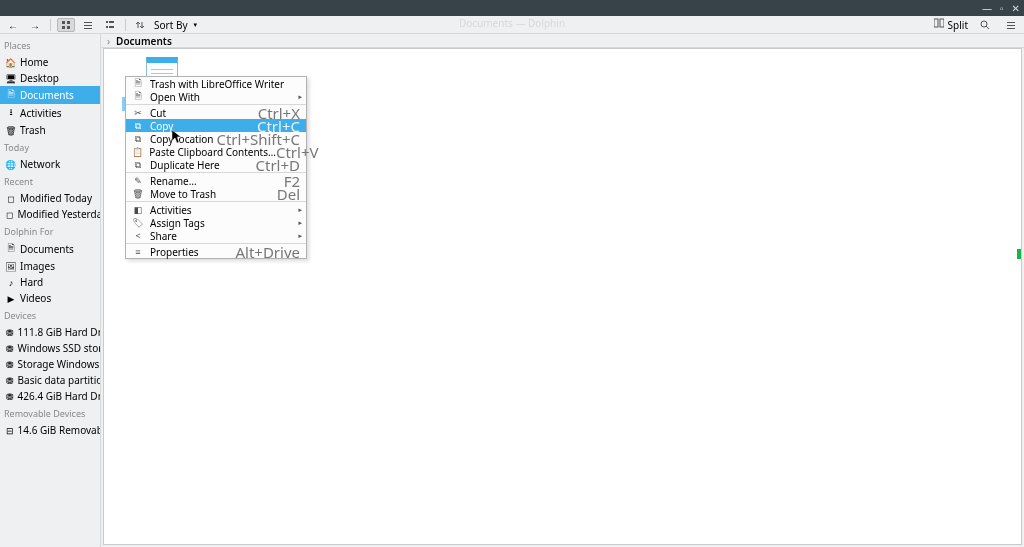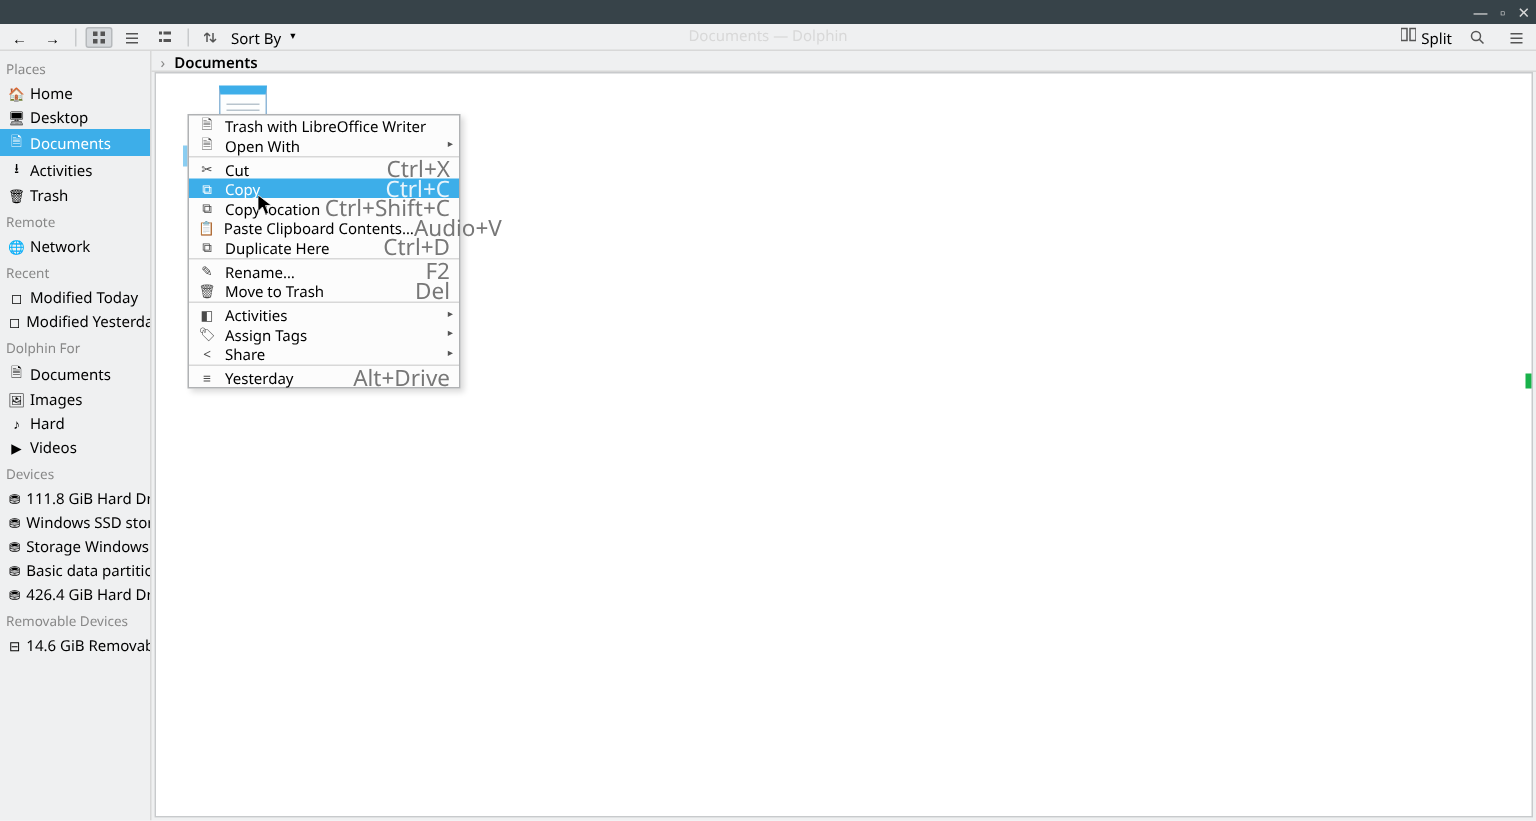--- a/index.html
+++ b/index.html
@@ -151,21 +151,21 @@
         </div>
         <div class="sb-item">
           <span class="sb-icon">⭳</span>
           <span>Activities</span>
         </div>
         <div class="sb-item">
           <span class="sb-icon">🗑</span>
           <span>Trash</span>
         </div>
       </div>
-    <div class="sb-header">Remote</div>
+    <div class="sb-header">Today</div>
     <div id="sb-remote">
         <div class="sb-item">
           <span class="sb-icon">🌐</span>
           <span>Network</span>
         </div>
       </div>
     <div class="sb-header">Recent</div>
     <div id="sb-recent">
         <div class="sb-item">
           <span class="sb-icon">◻</span>
@@ -264,21 +264,21 @@
       <span class="ctx-shortcut">Ctrl+C</span>
     </div>
     <div class="ctx-item">
       <span class="ctx-icon">⧉</span>
       <span class="ctx-label">Copy location</span>
       <span class="ctx-shortcut">Ctrl+Shift+C</span>
     </div>
     <div class="ctx-item">
       <span class="ctx-icon">📋</span>
       <span class="ctx-label">Paste Clipboard Contents…</span>
-      <span class="ctx-shortcut">Audio+V</span>
+      <span class="ctx-shortcut">Ctrl+V</span>
     </div>
     <div class="ctx-item">
       <span class="ctx-icon">⧉</span>
       <span class="ctx-label">Duplicate Here</span>
       <span class="ctx-shortcut">Ctrl+D</span>
     </div>
     <div class="ctx-sep"></div>
     <div class="ctx-item">
       <span class="ctx-icon">✎</span>
       <span class="ctx-label">Rename…</span>
@@ -301,21 +301,21 @@
       <span class="ctx-arrow">▸</span>
     </div>
     <div class="ctx-item">
       <span class="ctx-icon">&lt;</span>
       <span class="ctx-label">Share</span>
       <span class="ctx-arrow">▸</span>
     </div>
     <div class="ctx-sep"></div>
     <div class="ctx-item">
       <span class="ctx-icon">≡</span>
-      <span class="ctx-label">Yesterday</span>
+      <span class="ctx-label">Properties</span>
       <span class="ctx-shortcut">Alt+Drive</span>
     </div>
   </div>
 <div class="cursor">
   <svg width="12" height="14" viewBox="0 0 12 14">
       <path d="M0 0 L0 11 L3 8 L5 13 L7 12 L5 7 L9 7 Z" fill="#000" stroke="#fff" stroke-width="0.5"></path>
     </svg>
 </div>
 
 </body></html>

